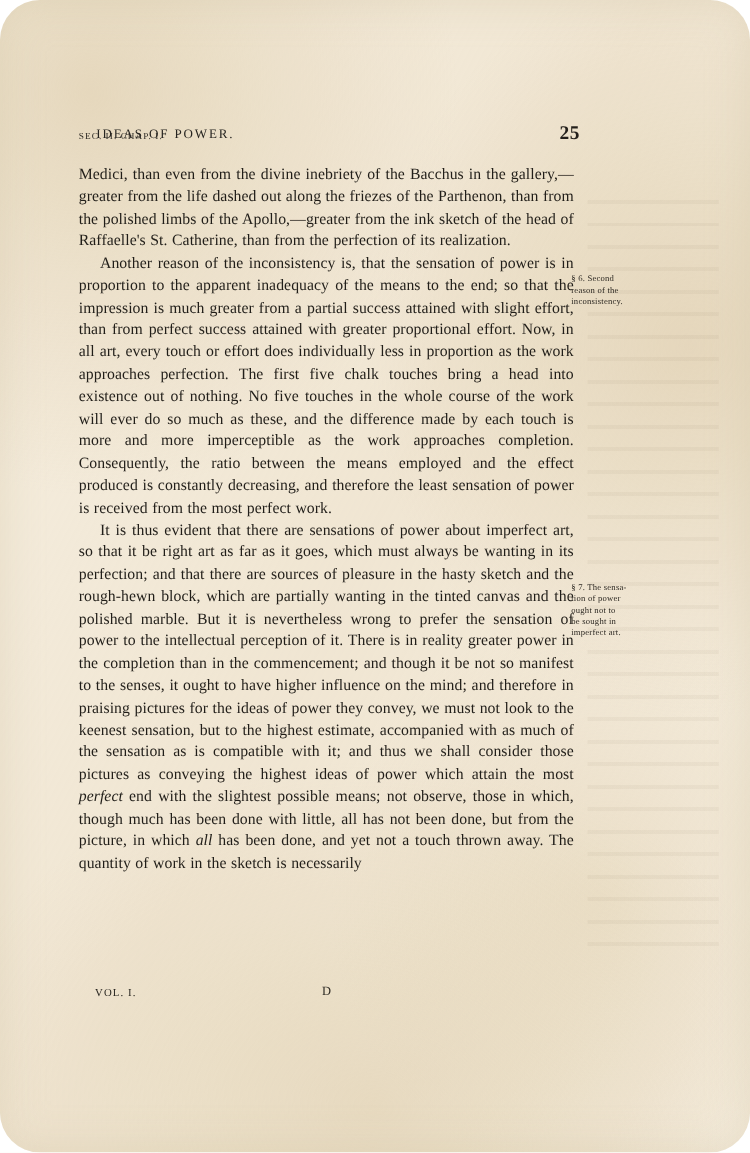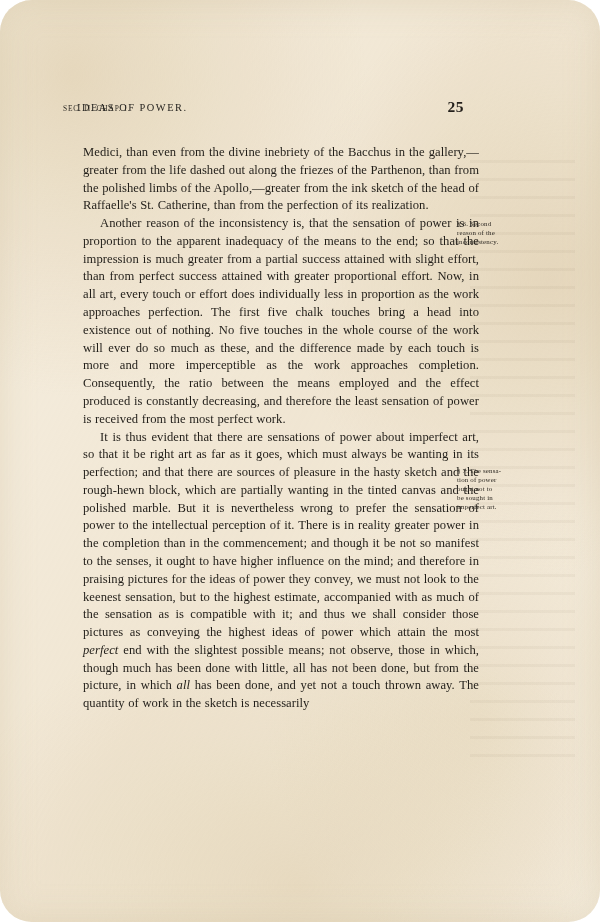--- a/index.html
+++ b/index.html
@@ -84,24 +84,23 @@
     top: -4px;
     font-size: 15.5px;
     font-weight: 700;
     color: #231f1b;
     letter-spacing: 0.5px;
   }
 
   
   .body-col {
     position: absolute;
-    top: 144px;
+    top: 131px;
     left: 63px;
     width: 396px;
-    margin-left: 20px;
   }
   .para {
     margin: 0;
     font-size: 12.6px;
     line-height: 17.78px;
     color: #211e19;
     text-align: justify;
     text-justify: inter-word;
     word-spacing: 0.4px;
     letter-spacing: 0.05px;
@@ -202,15 +201,19 @@
       </div>
 
     <div class="sidenote" id="sidenote-2">
         <span class="sn-line">§ 7. The sensa-</span>
         <span class="sn-line">tion of power</span>
         <span class="sn-line">ought not to</span>
         <span class="sn-line">be sought in</span>
         <span class="sn-line">imperfect art.</span>
       </div>
 
+    <div class="footer">
+      <span class="ft-vol">VOL. I.</span>
+      <span class="ft-sig">D</span>
+    </div>
 
   </div>
 </div>
 
 </body></html>

